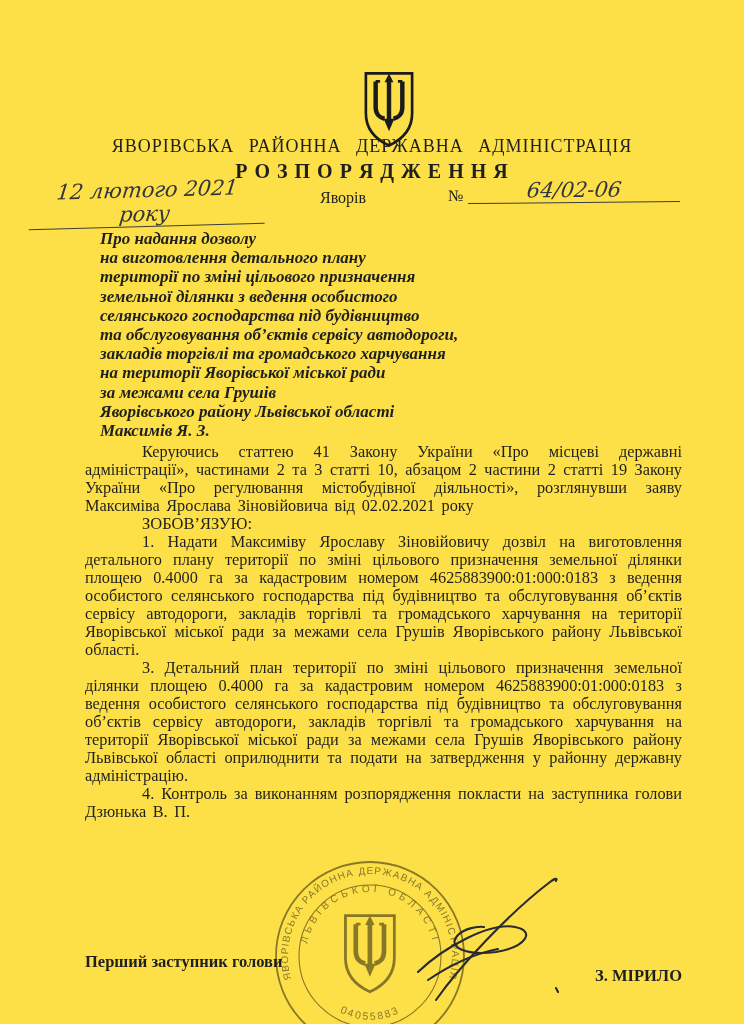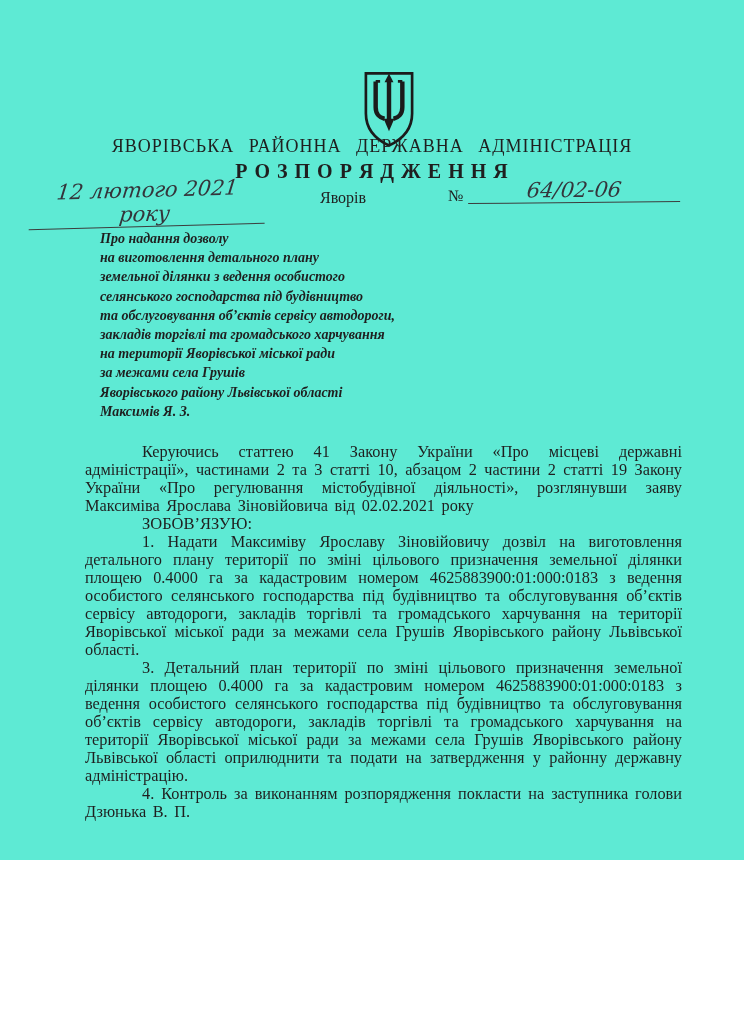--- a/index.html
+++ b/index.html
@@ -1,36 +1,36 @@
 <!DOCTYPE html>
 <html><head>
 <meta charset="utf-8">
 <style>
   html,body{margin:0;padding:0;background:#ffffff;}
-  .page{position:relative;width:744px;height:860px;background:#5eead4;overflow:hidden;
+  .page{position:relative;width:744px;height:1024px;background:#fde047;overflow:hidden;
         font-family:"Liberation Serif", serif;color:#1f1f1f;}
   
   .emblem{position:absolute;top:69px;left:352px;width:74px;height:80px;color:#1b1b1b;}
   .authority{position:absolute;top:136px;left:0;width:100%;text-align:center;
              font-size:18px;letter-spacing:1px;word-spacing:9px;}
   .doctype{position:absolute;top:160px;left:0;width:100%;text-align:center;
            font-weight:bold;font-size:20px;letter-spacing:1px;}
   
   .dateline{position:absolute;top:182px;left:28px;width:662px;height:36px;}
   .hw{font-family:"DejaVu Serif", serif;font-style:italic;color:#34353b;}
   .date-hw{position:absolute;left:0;top:-4px;width:236px;text-align:center;
            border-bottom:1.5px solid #3c3c3c;font-size:21px;transform:rotate(-1.6deg);}
   .date-hw span,.num-hw span{display:inline-block;transform:skewX(-8deg);}
   .place{position:absolute;left:292px;top:7px;font-size:16px;}
   .numsign{position:absolute;left:420px;top:5px;font-size:16px;}
   .num-hw{position:absolute;left:440px;top:-4px;width:212px;text-align:center;
           border-bottom:1.5px solid #3c3c3c;font-size:21px;transform:rotate(-0.6deg);}
   
   .subject{position:absolute;top:229px;left:100px;width:380px;
-           font-weight:bold;font-style:italic;font-size:14px;line-height:19.2px;}
+           font-weight:bold;font-style:italic;font-size:17px;line-height:19.2px;}
   
   .bodyflow{position:absolute;top:443px;left:85px;width:597px;
             font-size:16.3px;line-height:18px;text-align:justify;word-spacing:2.5px;}
   .bodyflow p{margin:0;text-indent:57px;}
   .obligate{margin:13px 0 9px 63px;font-weight:normal;font-size:16.5px;text-indent:0;
             text-align:left;word-spacing:0;}
   
   .sigrow{position:absolute;top:938px;left:85px;width:597px;display:flex;
           justify-content:space-between;font-weight:bold;font-size:16.5px;align-items:center;}
   .sig-name{margin-top:28px;}
@@ -70,20 +70,21 @@
   <div class="dateline">
     <div class="date-hw hw"><span>12 лютого 2021 року</span></div>
     <div class="place">Яворів</div>
     <div class="numsign">№</div>
     <div class="num-hw hw"><span>64/02-06</span></div>
   </div>
 
   <div class="subject">
     <div>Про надання дозволу</div>
     <div>на виготовлення детального плану</div>
+    <div>території по зміні цільового призначення</div>
     <div>земельної ділянки з ведення особистого</div>
     <div>селянського господарства під  будівництво</div>
     <div>та обслуговування об’єктів сервісу автодороги,</div>
     <div>закладів торгівлі та громадського харчування</div>
     <div>на території Яворівської міської ради</div>
     <div>за межами села Грушів</div>
     <div>Яворівського району  Львівської області</div>
     <div>Максимів Я. З.</div>
   </div>
 

